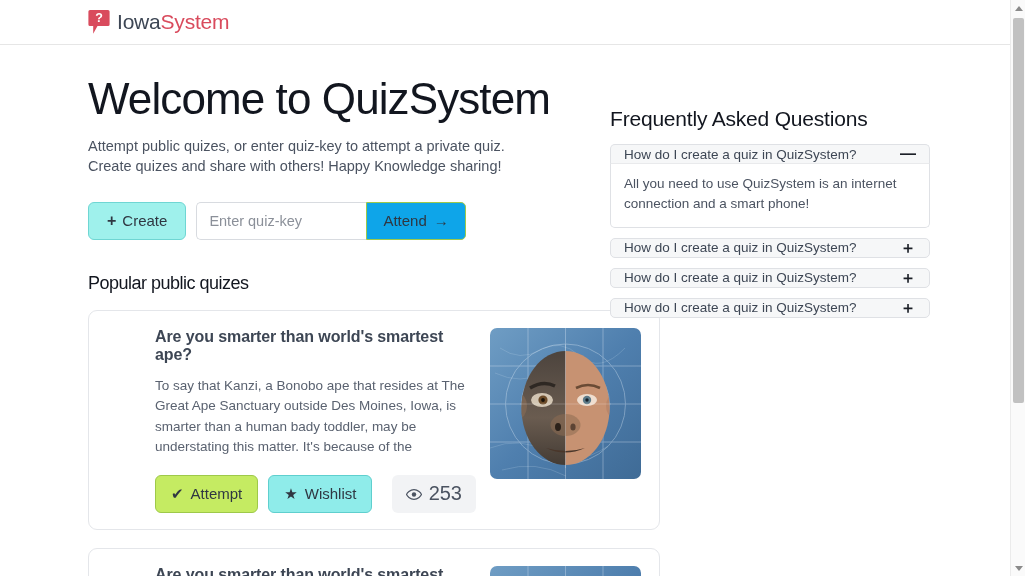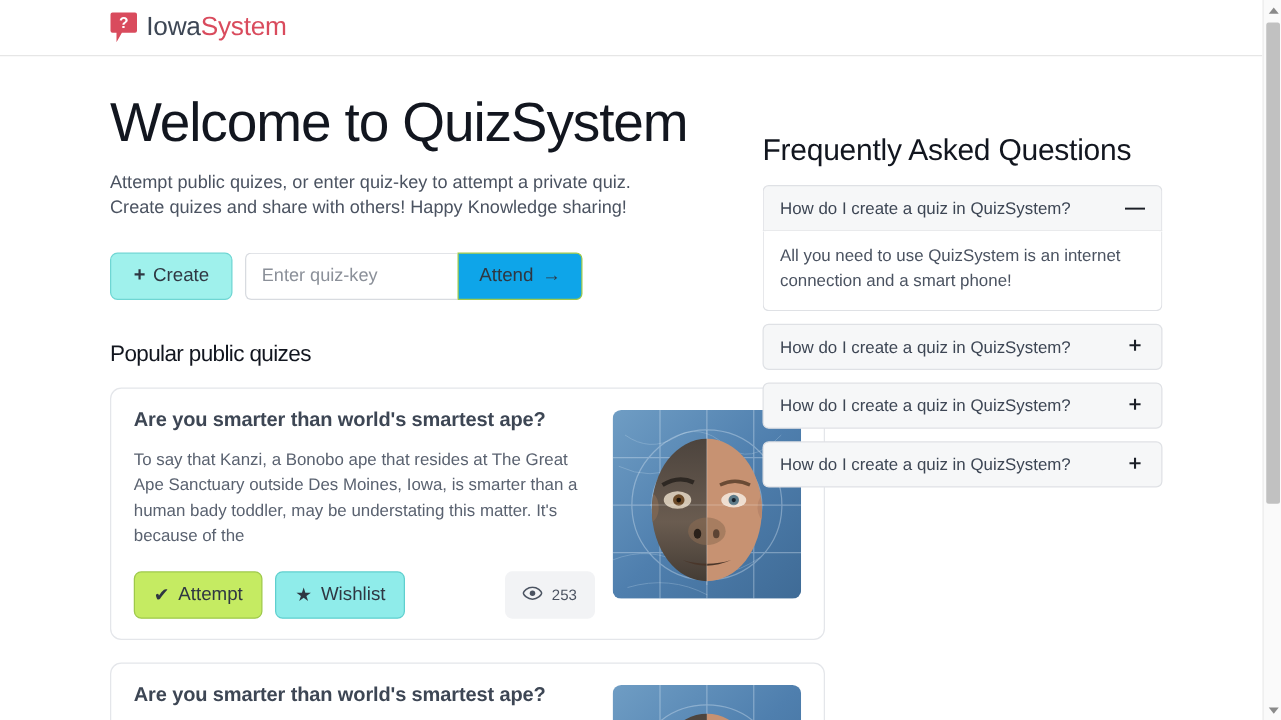--- a/index.html
+++ b/index.html
@@ -72,21 +72,21 @@
   
   h2.popular {
     font-size:18px; font-weight:400; color:#12161f;
     letter-spacing:-0.5px; margin:33px 0 16px;
   }
   .quiz-card {
     width:572px; border:1px solid #e4e6ea; border-radius:9px;
     background:#fff; padding:17px 18px 16px;
     display:flex; margin-bottom:18px;
   }
-  .qc-main { flex:1 1 auto; padding-right:14px; }
+  .qc-main { flex:1 1 auto; padding-right:14px;margin-left:48px; }
   .qc-title {
     font-size:16px; font-weight:700; color:#3d4654;
     letter-spacing:-0.1px; margin-bottom:12px;
   }
   .qc-desc { font-size:13.5px; line-height:1.52; color:#5a6270; }
   .qc-actions { display:flex; align-items:center; margin-top:17px; }
   .attempt-btn {
     font-family:inherit; font-size:15px; color:#2f3742;
     background:#c5eb62; border:1px solid #9ec94a; border-radius:6px;
     height:38px; padding:0 15px; cursor:pointer;
@@ -95,38 +95,38 @@
   .wishlist-btn {
     font-family:inherit; font-size:15px; color:#2f3742;
     background:#8fecea; border:1px solid #5fcfce; border-radius:6px;
     height:38px; padding:0 15px; margin-left:10px; cursor:pointer;
     display:flex; align-items:center; gap:7px;
   }
   .views-badge {
     margin-left:auto; background:#f2f3f5; border-radius:6px;
     height:38px; min-width:72px; padding:0 14px;
     display:flex; align-items:center; justify-content:center; gap:7px;
-    font-size:12px; color:#4b5361;
+    font-size:20px; color:#4b5361;
   }
   .qc-thumb {
     width:151px; height:151px; flex:0 0 auto; border-radius:7px;
     overflow:hidden; align-self:flex-start;
   }
   .qc-thumb svg { display:block; width:151px; height:151px; }
 
   
   h3.faq-title {
-    font-size:24px; font-weight:400; color:#12161f;
+    font-size:21px; font-weight:400; color:#12161f;
     letter-spacing:-0.2px; margin-bottom:13px;
   }
   .faq-item { margin-bottom:10px; }
   .faq-q {
     display:flex; align-items:center;
     border:1px solid #dfe1e5; border-radius:5px;
-    background:#f6f7f8; height:37px; padding:0 13px;
+    background:#f6f7f8; height:20px; padding:0 13px;
     font-size:13.5px; color:#3d4654; cursor:pointer;
   }
   .faq-item.open .faq-q {
     border-radius:5px 5px 0 0; border-bottom:1px solid #e9eaec;
   }
   .faq-q .lbl { flex:1 1 auto; }
   .faq-q .sign { font-size:16px; font-weight:700; color:#1b1f27; line-height:1; }
   .faq-a {
     border:1px solid #dfe1e5; border-top:none; border-radius:0 0 5px 5px;
     background:#fff; padding:10px 13px 12px;

